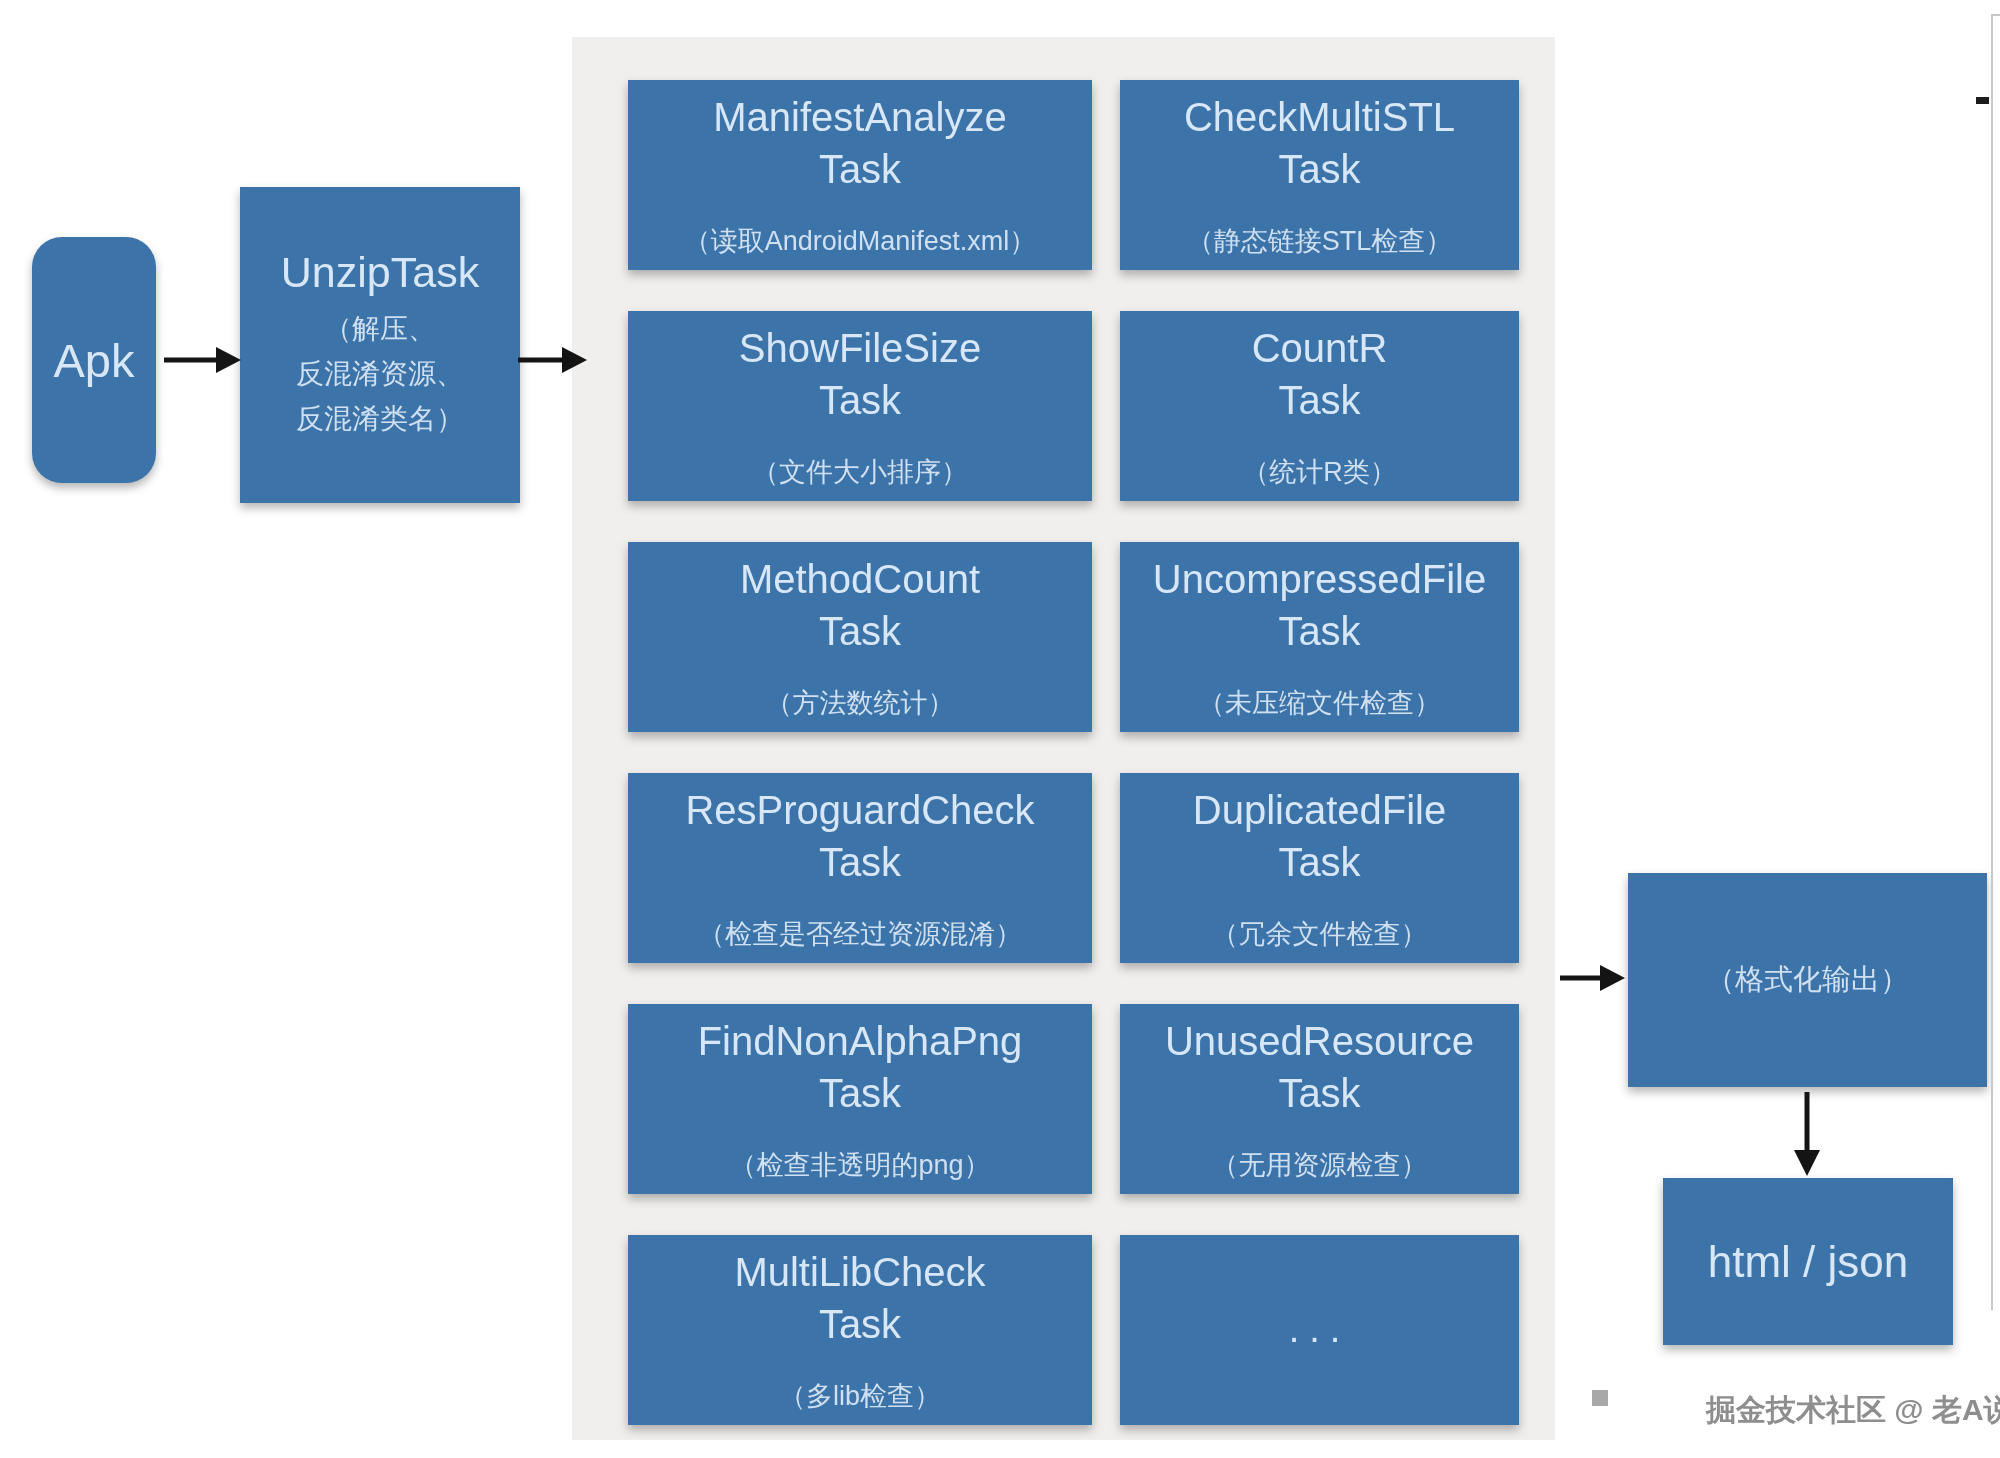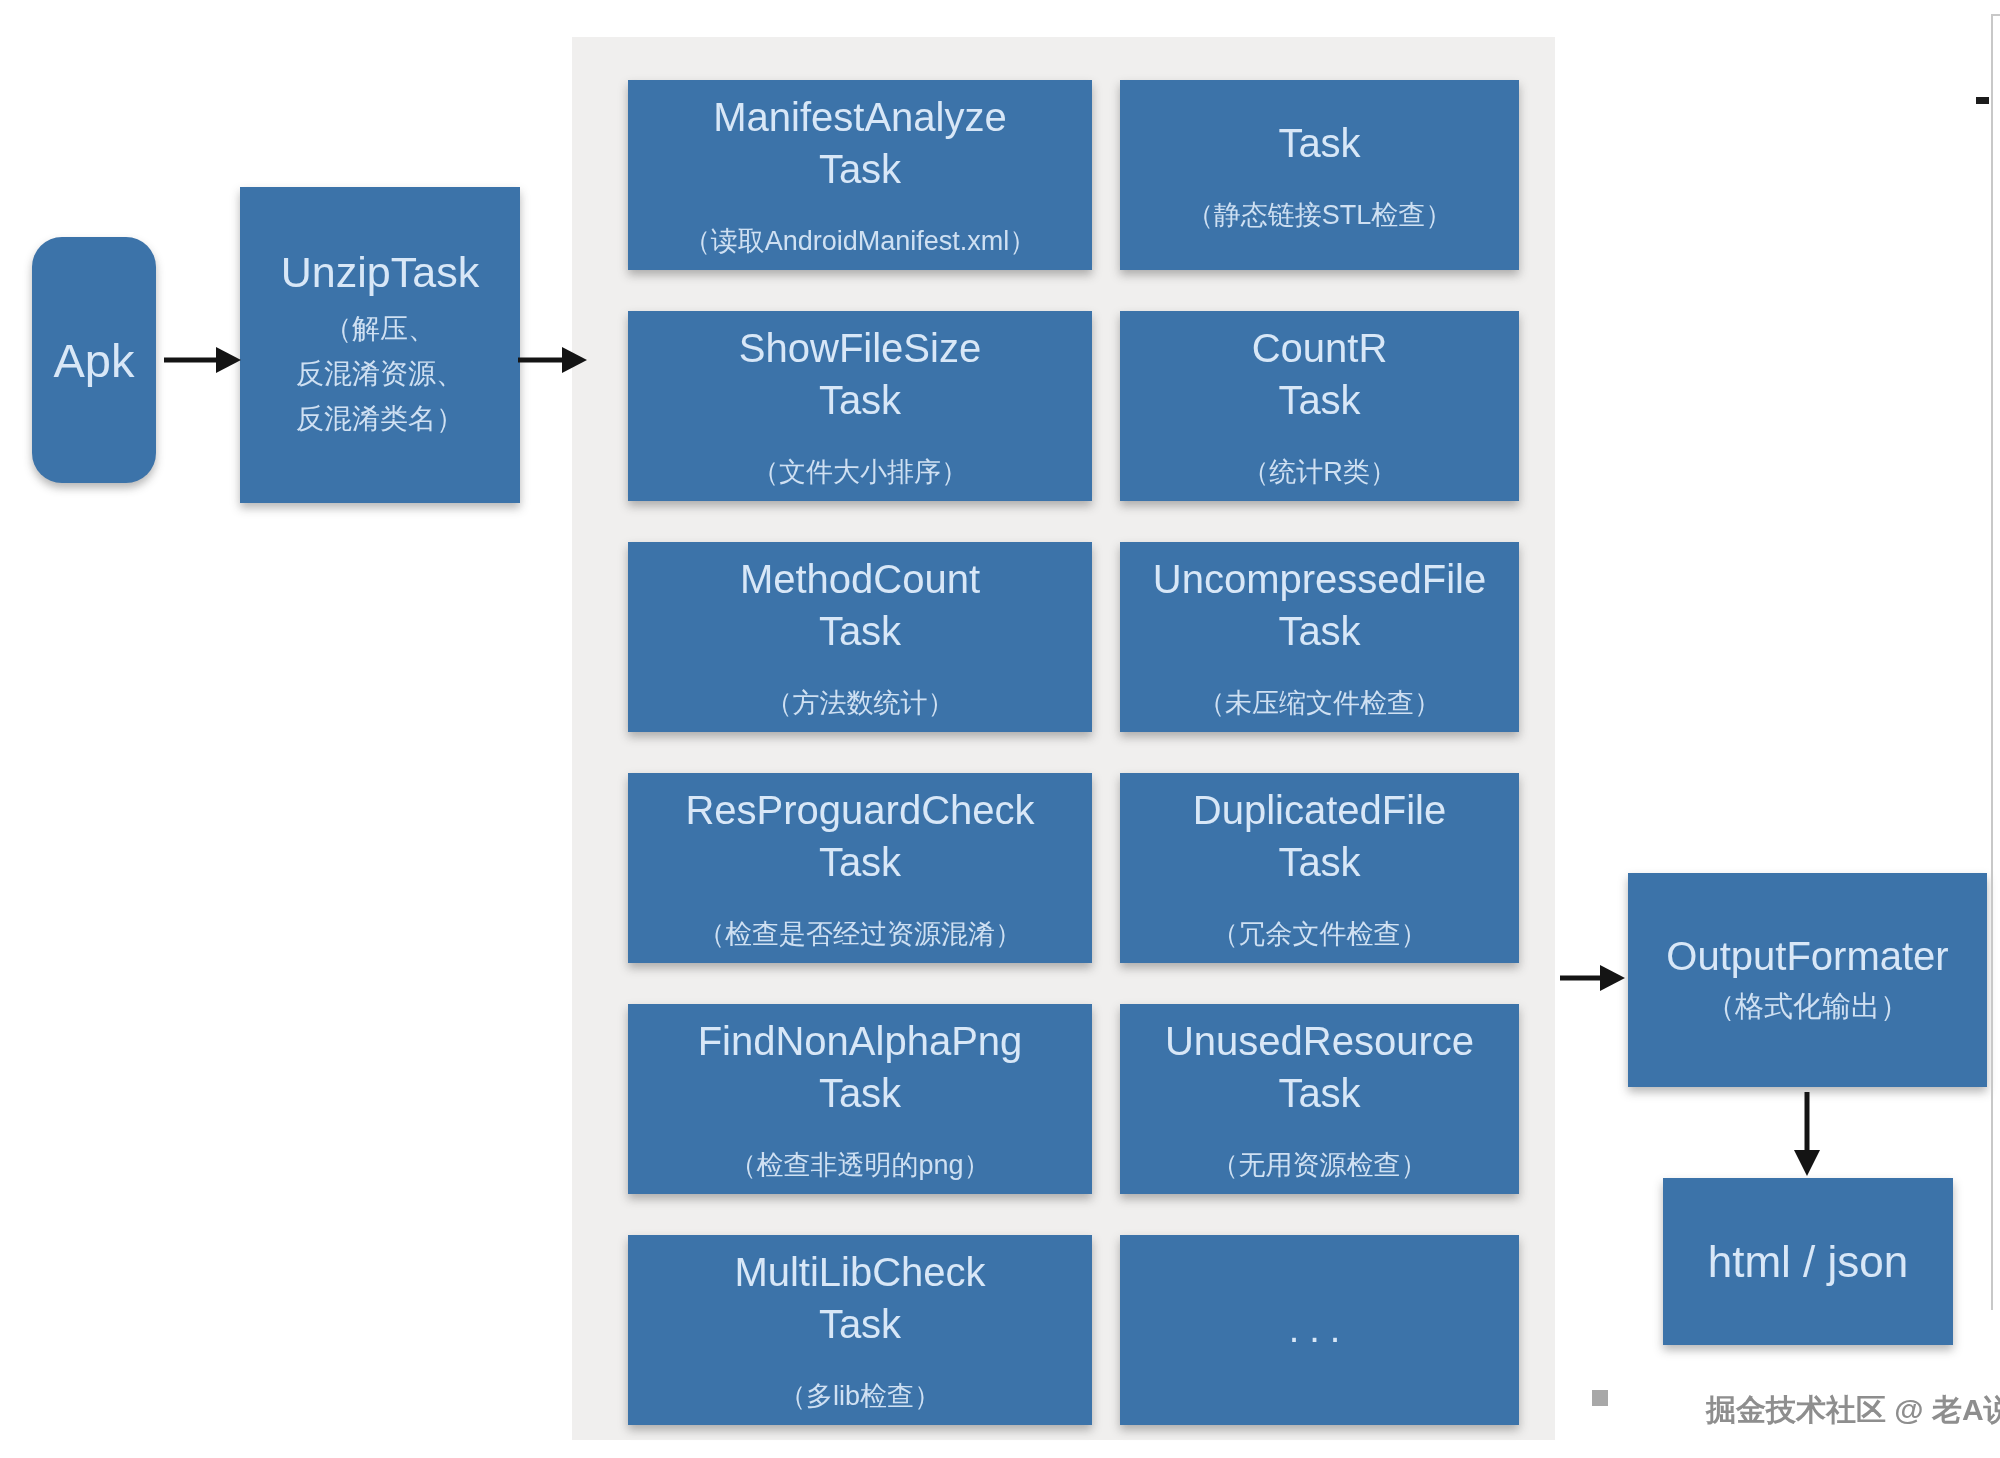--- a/index.html
+++ b/index.html
@@ -65,20 +65,21 @@
   </div>
 
   <div class="panel">
     <div class="grid" id="task-grid">
         <div class="task-box">
     <div class="t-name">ManifestAnalyze</div>
     <div class="t-task">Task</div>
     <div class="t-cap">（读取AndroidManifest.xml）</div>
   </div>
         <div class="task-box">
+    <div class="t-name">CheckMultiSTL</div>
     <div class="t-task">Task</div>
     <div class="t-cap">（静态链接STL检查）</div>
   </div>
         <div class="task-box">
     <div class="t-name">ShowFileSize</div>
     <div class="t-task">Task</div>
     <div class="t-cap">（文件大小排序）</div>
   </div>
         <div class="task-box">
     <div class="t-name">CountR</div>
@@ -121,21 +122,20 @@
     <div class="t-cap">（多lib检查）</div>
   </div>
         <div class="task-box dots">
     <div class="t-name">...</div>
 
   </div>
       </div>
   </div>
 
   <div class="node output">
-    <div class="n-title">OutputFormater</div>
     <div class="n-cap">（格式化输出）</div>
   </div>
 
   <div class="node result">
     <div class="big">html / json</div>
   </div>
 
   <svg class="arrows" viewBox="0 0 2000 1458" xmlns="http://www.w3.org/2000/svg">
     <g stroke="#141414" stroke-width="5" fill="#141414">
       <line x1="164" y1="360" x2="216" y2="360"></line>

